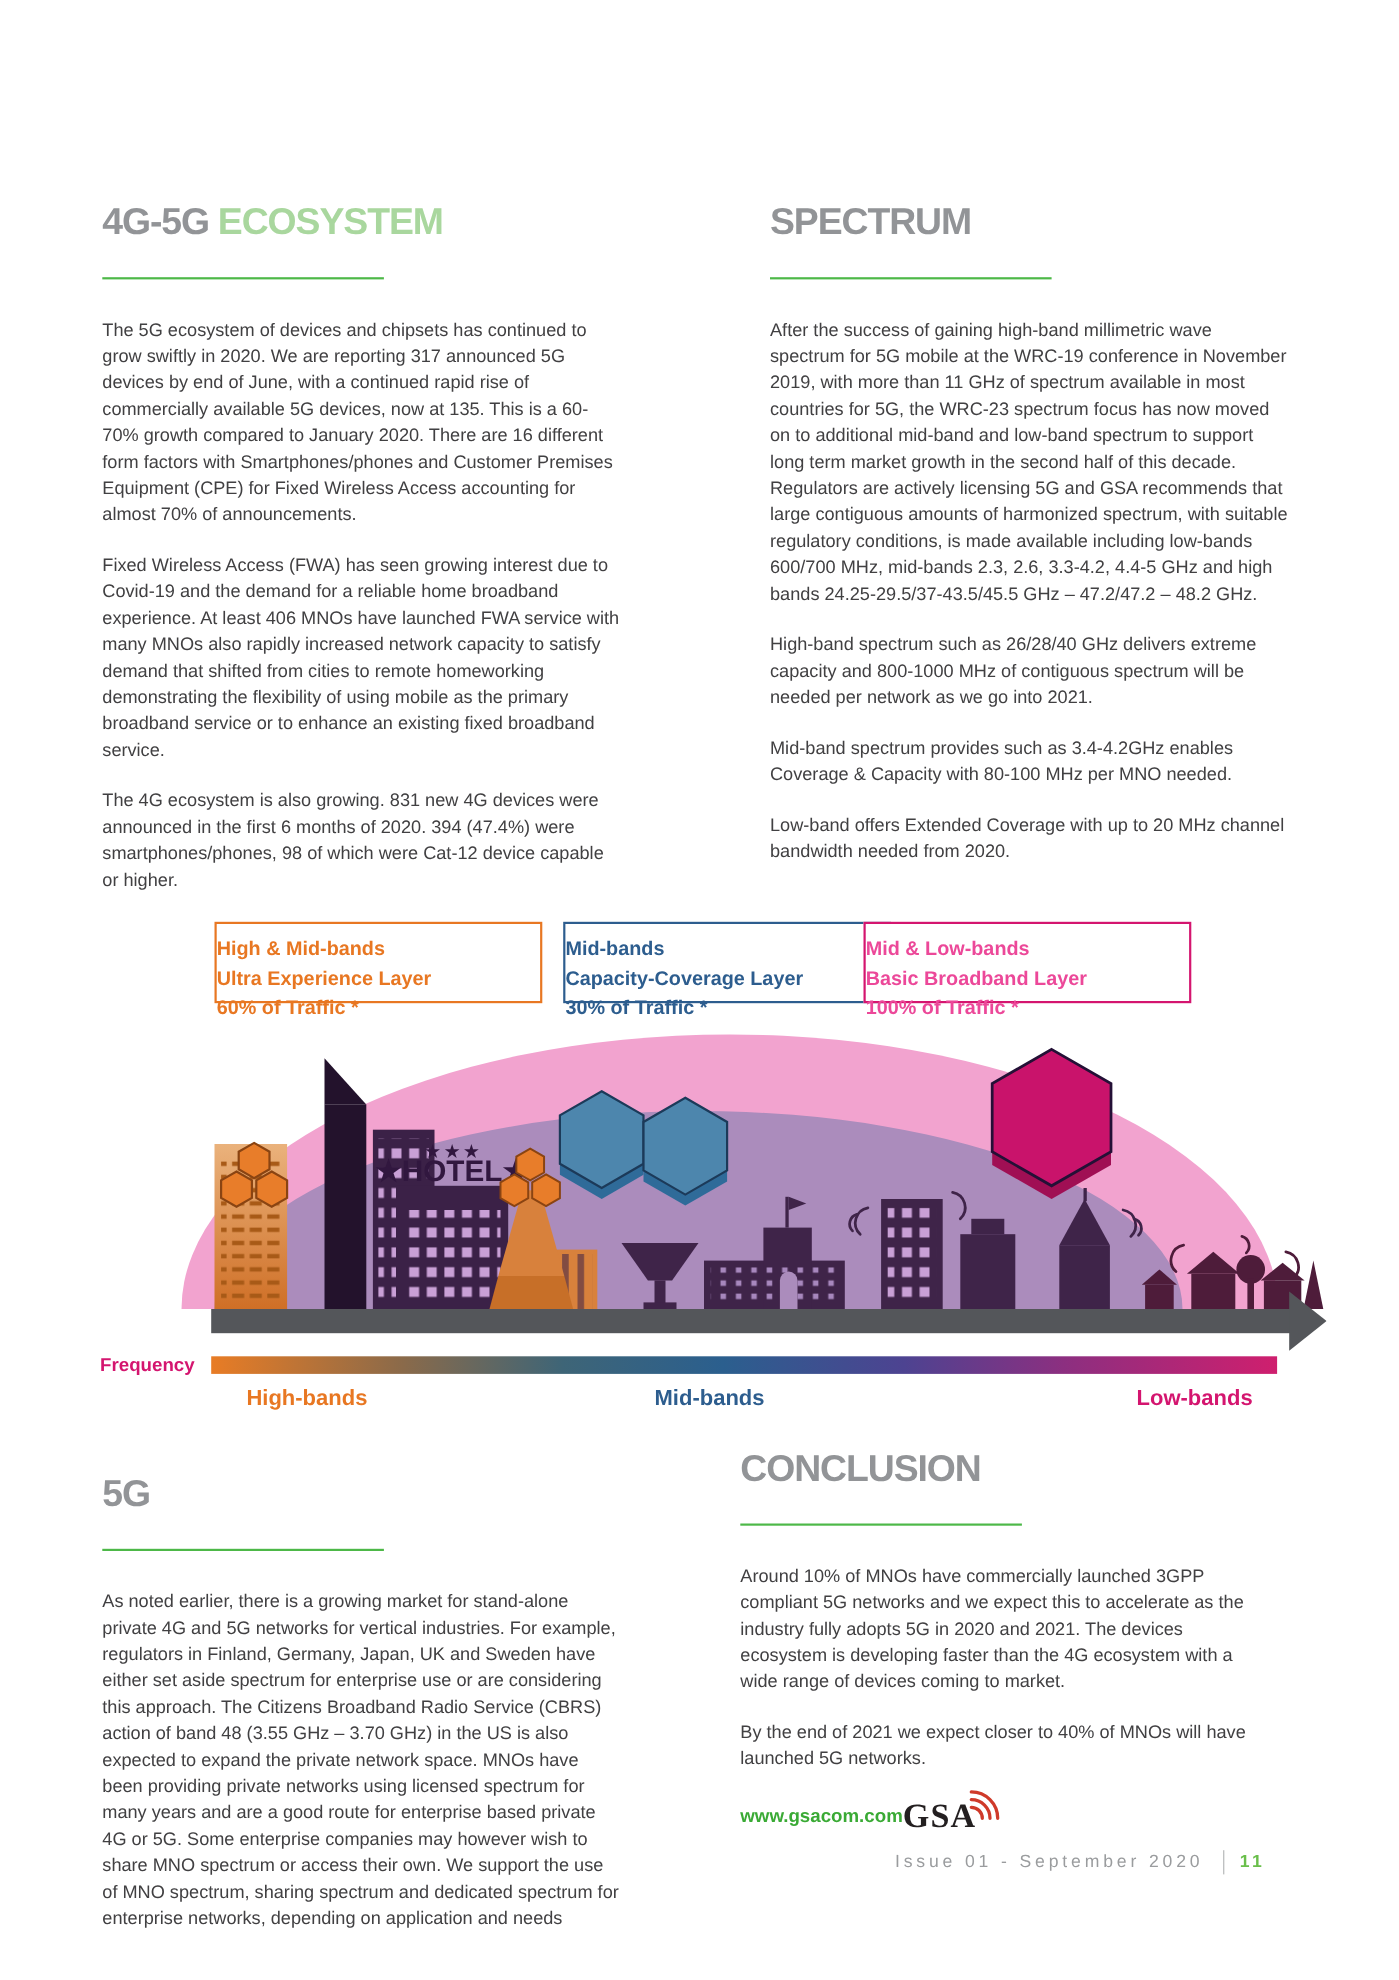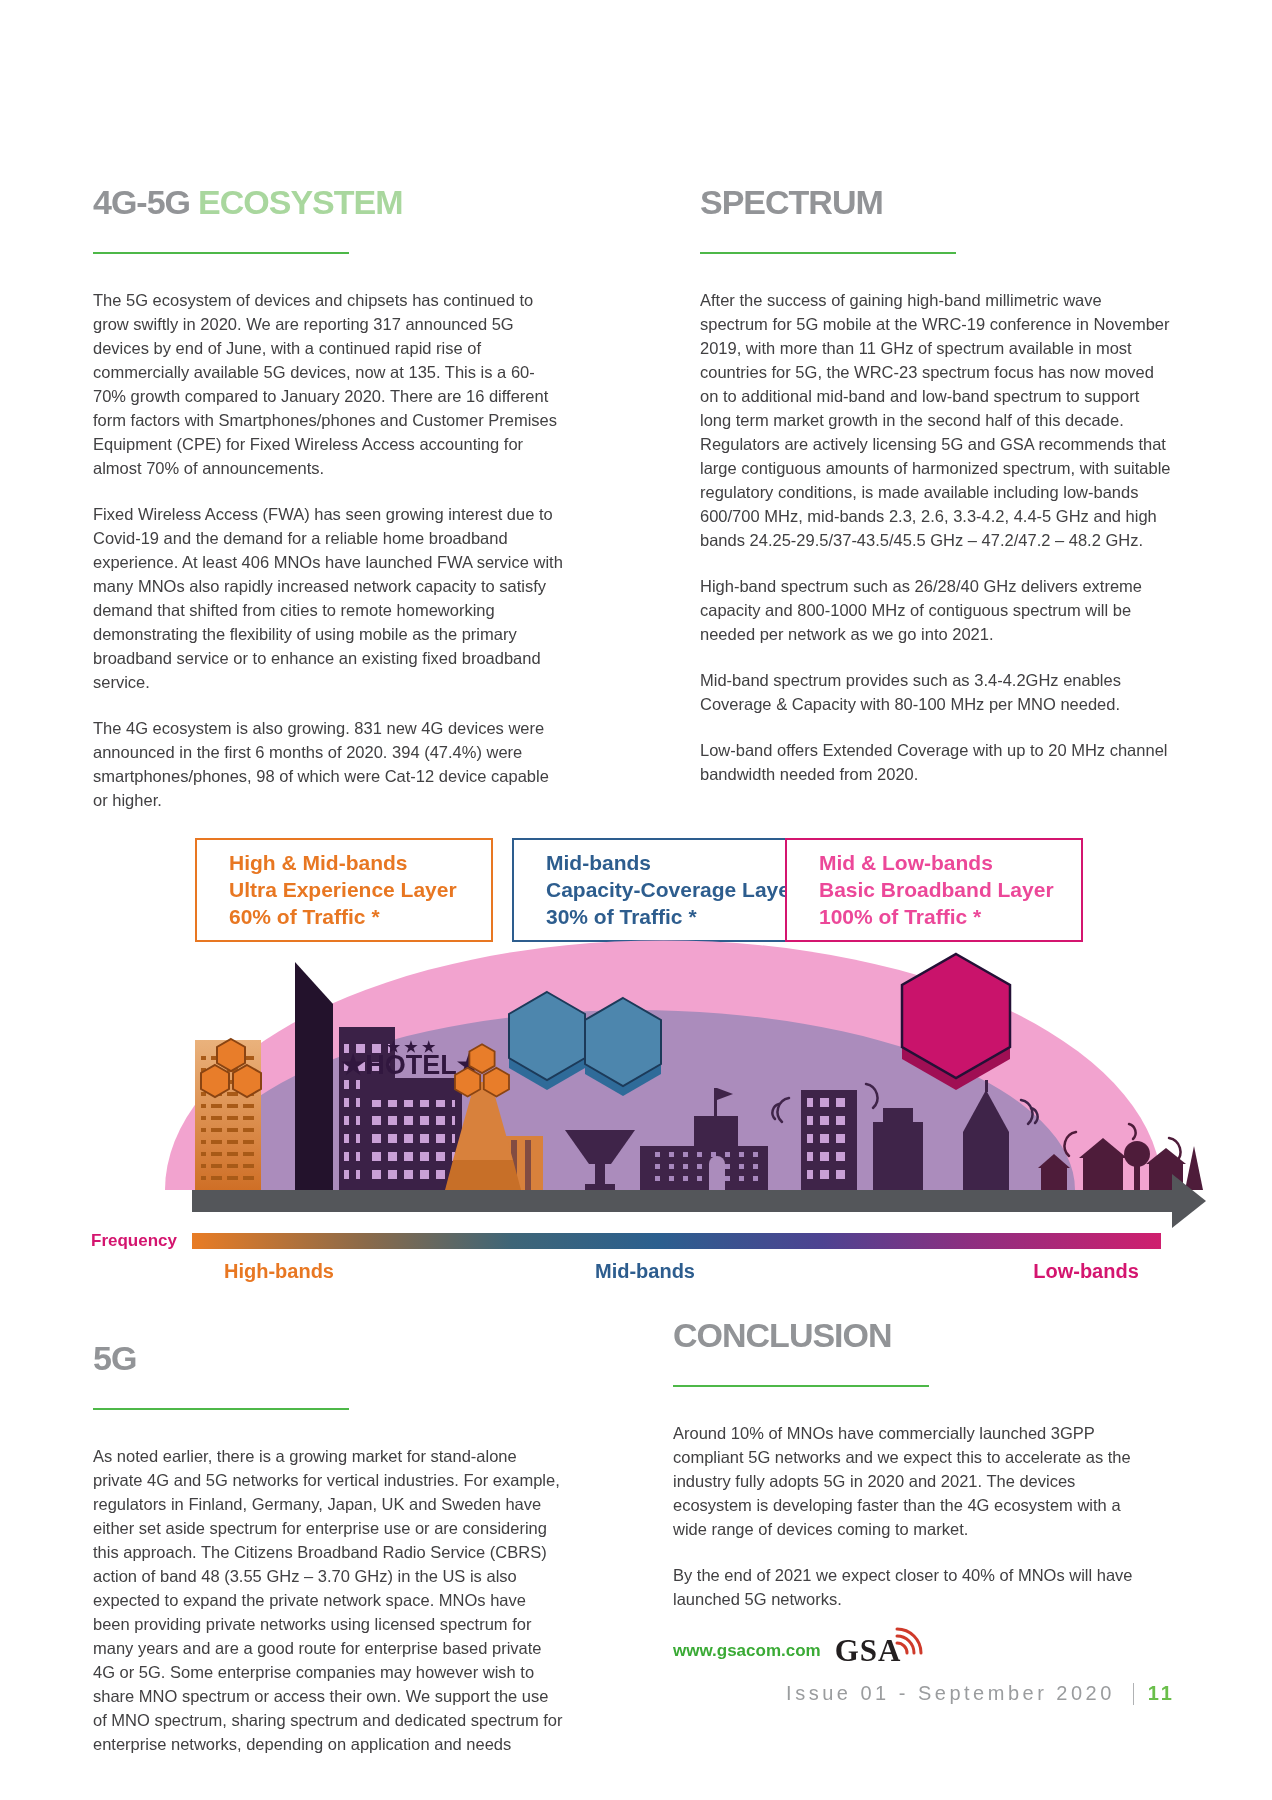--- a/index.html
+++ b/index.html
@@ -17,47 +17,47 @@
   .section h1{
     margin:0;font-size:34px;font-weight:700;letter-spacing:-1px;
     color:#929497;line-height:1.15;white-space:nowrap;
   }
   .t-green{color:#a9d79e;margin-left:8px;}
   .rule{border:none;border-top:2px solid #4db848;width:256px;margin:30px 0 34px 0;}
   .section p{margin:0 0 22px 0;font-size:16.5px;line-height:24px;color:#414042;}
   
   #figure{position:absolute;left:91px;top:832px;width:1120px;height:470px;}
   .fig-box{
-    position:absolute;top:6px;height:104px;width:298px;box-sizing:border-box;
-    border:2px solid;background:#fff;padding:9px 16px 0 32px;
-    font-size:21px;font-weight:700;line-height:27px;white-space:nowrap;
+    position:absolute;top:6px;height:74px;width:298px;box-sizing:border-box;
+    border:2px solid;background:#fff;padding:9px 16px 0 0;
+    font-size:18px;font-weight:700;line-height:27px;white-space:nowrap;
   }
   #fig-box-0{left:104px;border-color:#e87722;color:#e87722;}
   #fig-box-1{left:421px;border-color:#2d5d8e;color:#2d5d8e;}
   #fig-box-2{left:694px;border-color:#d4156f;color:#ec4899;}
   #scene{position:absolute;left:70px;top:100px;width:1045px;height:310px;}
   #freq-label{position:absolute;left:0;top:399px;font-size:17px;font-weight:700;color:#d4156f;text-align:right;}
   #freq-bar{
     position:absolute;left:101px;top:401px;width:969px;height:16px;
     background:linear-gradient(90deg,#e87c25 0%,#8a6a4a 18%,#3e6577 33%,#2b5f8e 48%,#4d4391 65%,#8c2f80 80%,#cf1f6e 100%);
   }
   .band-label{position:absolute;top:428px;transform:translateX(-50%);font-size:20px;font-weight:700;white-space:nowrap;}
   #band-0{left:188px;color:#e87722;}
   #band-1{left:554px;color:#2d5d8e;}
   #band-2{left:995px;color:#d4156f;}
   
-  .link-row{display:flex;align-items:center;gap:14px;margin-top:4px;}
+  .link-row{display:flex;align-items:center;gap:0;margin-top:4px;}
   .site-link{font-size:17px;font-weight:700;color:#3aaa35;text-decoration:none;}
   .gsa-logo{position:relative;display:inline-block;padding-right:26px;}
   .gsa-text{font-family:"Liberation Serif", serif;font-weight:700;font-size:31px;color:#231f20;letter-spacing:1px;}
   .gsa-arcs{position:absolute;right:-2px;top:-12px;}
   
   #footer{
-    position:absolute;top:1682px;right:97px;display:flex;align-items:center;
-    font-size:20px;color:#9a9c9e;letter-spacing:3.5px;
+    position:absolute;top:1682px;right:122px;display:flex;align-items:center;
+    font-size:16px;color:#9a9c9e;letter-spacing:3.5px;
   }
   #footer .sep{width:1px;height:22px;background:#b0b2b4;margin:0 14px 0 18px;}
   #footer .pagenum{color:#6abf4b;font-weight:700;letter-spacing:3px;}
 </style>
 </head>
 <body>
 
 <div class="page">
 
   <div class="section" id="sec-ecosystem">

